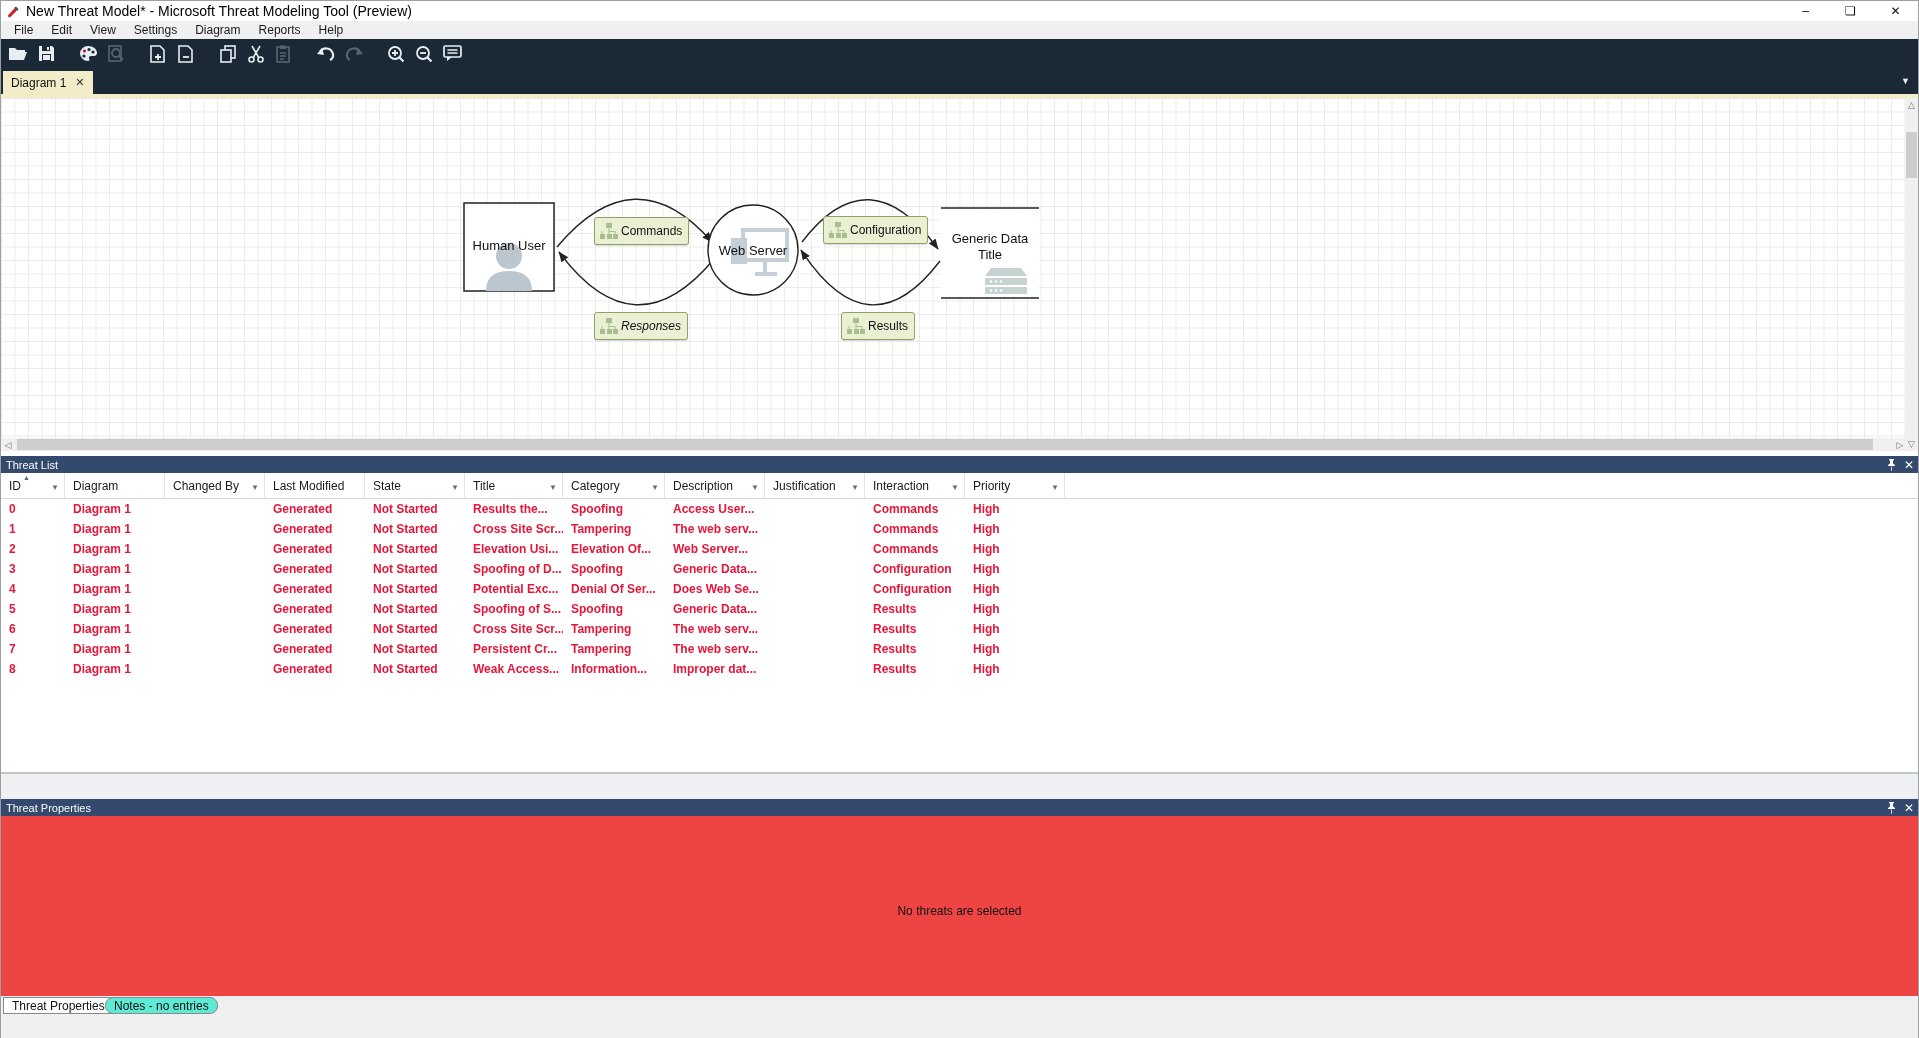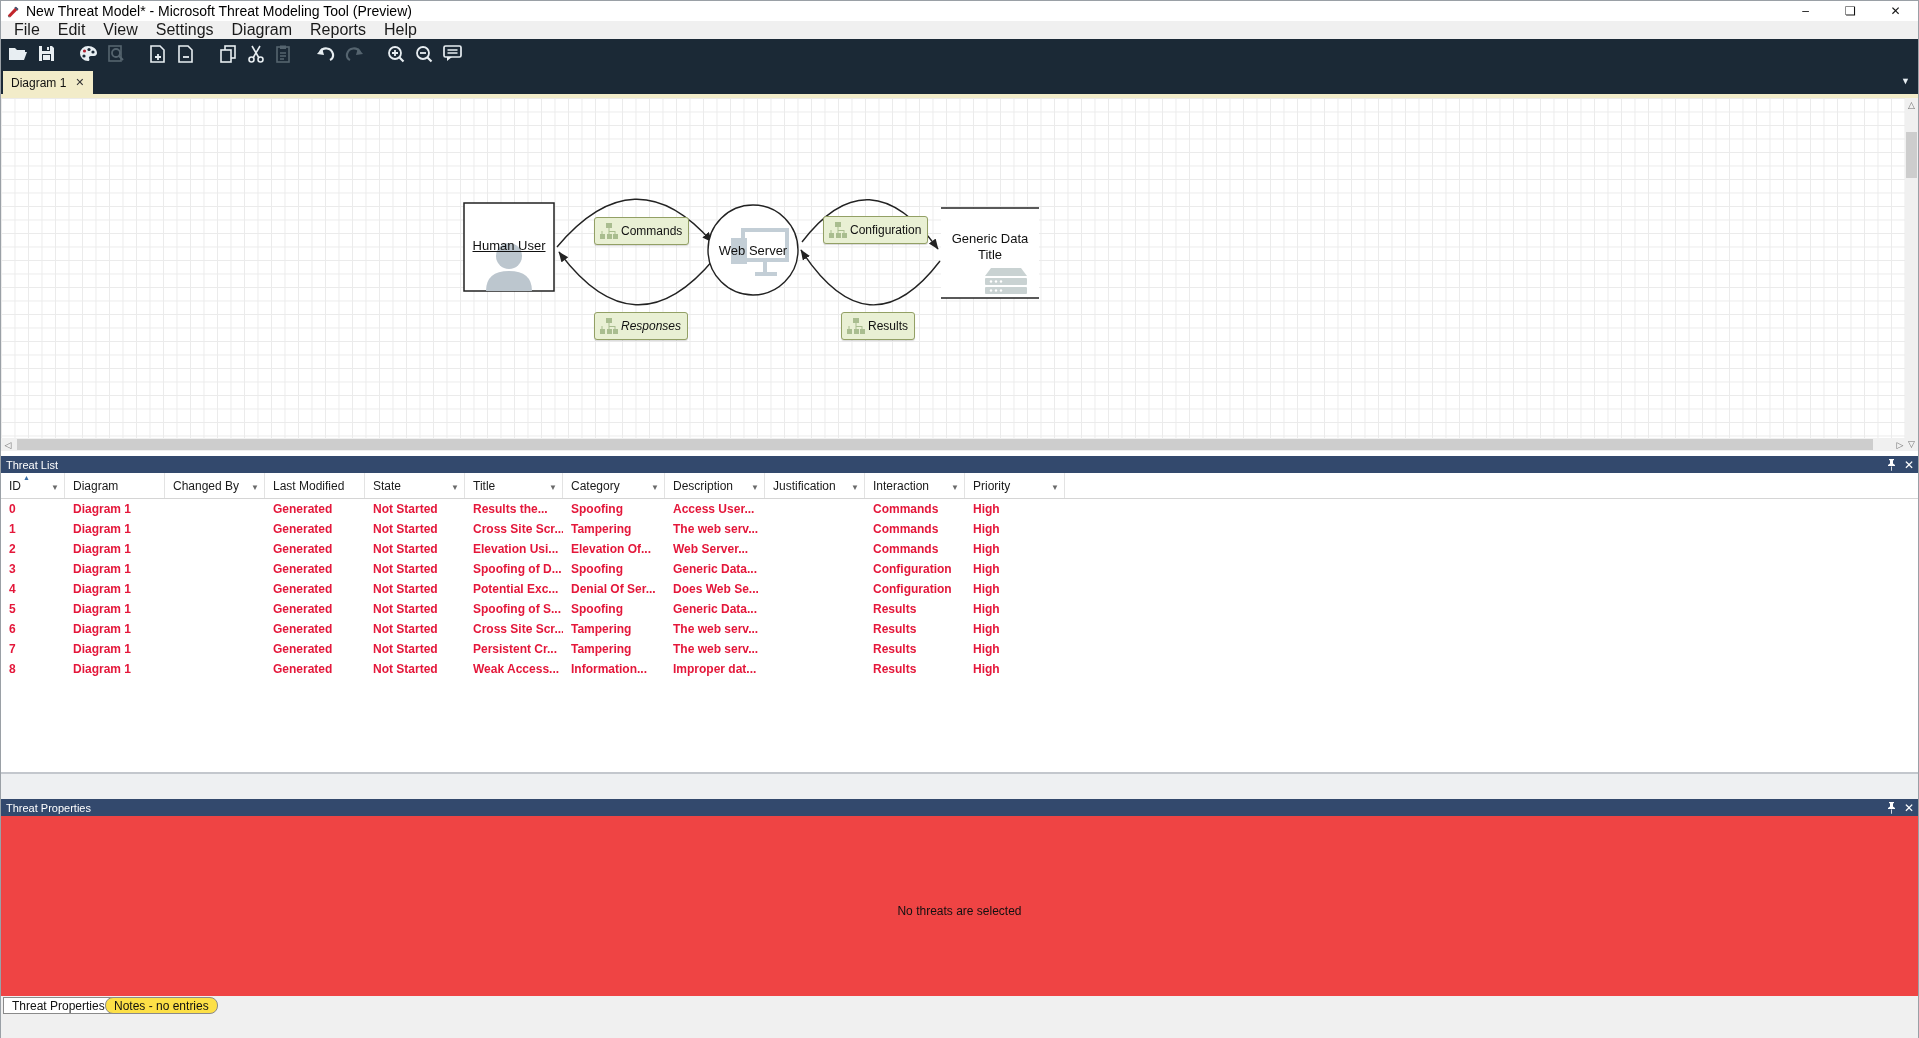--- a/index.html
+++ b/index.html
@@ -8,21 +8,21 @@
 
   
   .titlebar { position:absolute; top:0; left:0; right:0; height:20px; background:#ffffff; display:flex; align-items:center; }
   .app-icon { width:13px; height:13px; margin:0 6px 0 6px; }
   .title-text { font-size:14px; color:#000; }
   .win-controls { position:absolute; right:0; top:0; height:20px; display:flex; }
   .win-btn { width:45px; height:20px; display:flex; align-items:center; justify-content:center; font-size:12px; color:#111; }
 
   
   .menubar { position:absolute; top:20px; left:0; right:0; height:18px; background:#f0f0f0; display:flex; align-items:center; padding-left:4px; }
-  .menu-item { font-size:16px; color:#1a1a1a; padding:1px 9px; }
+  .menu-item { font-size:12px; color:#1a1a1a; padding:1px 9px; }
 
   
   .toolbar { position:absolute; top:38px; left:0; right:0; height:29px; background:#1b2936; display:flex; align-items:center; padding-left:4px; }
   .tb-icon { width:26px; height:22px; display:flex; align-items:center; justify-content:center; margin-right:2px; }
   .tb-icon svg { display:block; }
   .tb-gap { width:14px; }
 
   
   .tabstrip { position:absolute; top:67px; left:0; right:0; height:26px; background:#1b2936; }
   .tabstrip-underline { position:absolute; top:93px; left:0; right:0; height:4px; background:#f2ecc9; }
@@ -64,21 +64,21 @@
   .tl-cell { font-size:12px; font-weight:bold; color:#e4173a; padding-left:8px; white-space:nowrap; overflow:hidden; }
   .tl-statusbar { position:absolute; top:771px; left:0; right:0; height:27px; background:#eef0f2; border-top:2px solid #c3c7cd; display:flex; align-items:center; }
   .tl-status-text { margin-left:83px; font-size:14px; color:#444;margin-top:44px; }
 
   
   .tp-content { position:absolute; top:815px; left:0; right:0; height:180px; background:#ef4444; }
   .tp-empty { position:absolute; top:88px; left:0; right:0; text-align:center; font-size:12px; color:#111; }
   .bottom-tabs { position:absolute; top:995px; left:0; right:0; height:43px; background:#f0f0f0; }
   .btab { position:absolute; top:1px; height:17px; display:flex; align-items:center; padding:0 8px; font-size:12px; color:#111; border:1px solid #8a8a8a; }
   .btab.active { left:2px; background:#fff; }
-  .btab.inactive { left:104px; background:#fde047;border-radius:8px; }
+  .btab.inactive { left:104px; background:#5eead4;border-radius:8px; }
 </style>
 </head>
 <body>
 
 <div class="app">
 
   <div class="titlebar">
     <svg class="app-icon" viewBox="0 0 16 16">
       <path d="M1 13 L11 2 L14 5 L4 15 Z" fill="#c2252b"></path>
       <path d="M9 3 L13 7 L14 5 L11 2 Z" fill="#3a5a78"></path>
@@ -253,21 +253,21 @@
             <circle cx="990" cy="183.5" r="1.2"></circle>
             <circle cx="995" cy="183.5" r="1.2"></circle>
             <circle cx="1000" cy="183.5" r="1.2"></circle>
             <circle cx="990" cy="192.5" r="1.2"></circle>
             <circle cx="995" cy="192.5" r="1.2"></circle>
             <circle cx="1000" cy="192.5" r="1.2"></circle>
           </g>
       </g>
     </svg>
 
-    <div class="node-label" style="left:466px; top:140px; width:84px;text-decoration:underline;">Human User</div>
+    <div class="node-label" style="left:466px; top:140px; width:84px;">Human User</div>
     <div class="node-label" style="left:710px; top:145px; width:84px;">Web Server</div>
     <div class="node-label" style="left:940px; top:133px; width:98px;">Generic Data</div>
     <div class="node-label" style="left:940px; top:149px; width:98px;">Title</div>
 
     <div class="flow-label" style="left:593px; top:119px;">
       <svg width="20" height="20" viewBox="0 0 20 20">
           <g fill="#a9bd8f">
             <rect x="7" y="2" width="6" height="5"></rect>
             <rect x="1" y="13" width="5" height="5"></rect>
             <rect x="8" y="13" width="5" height="5"></rect>

